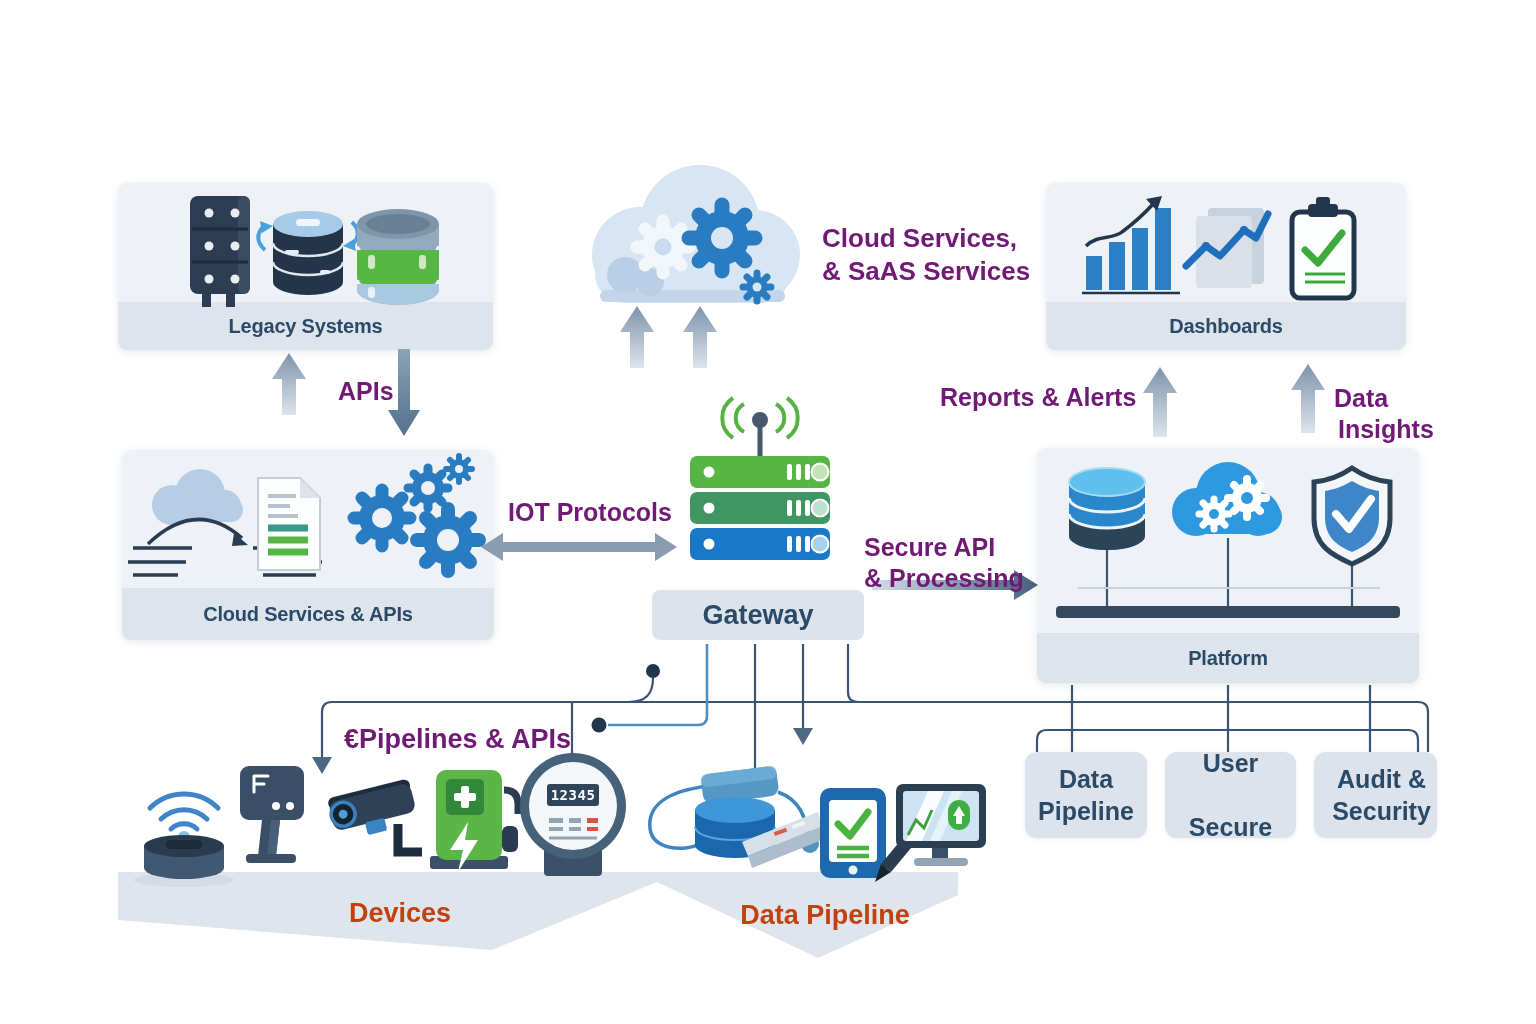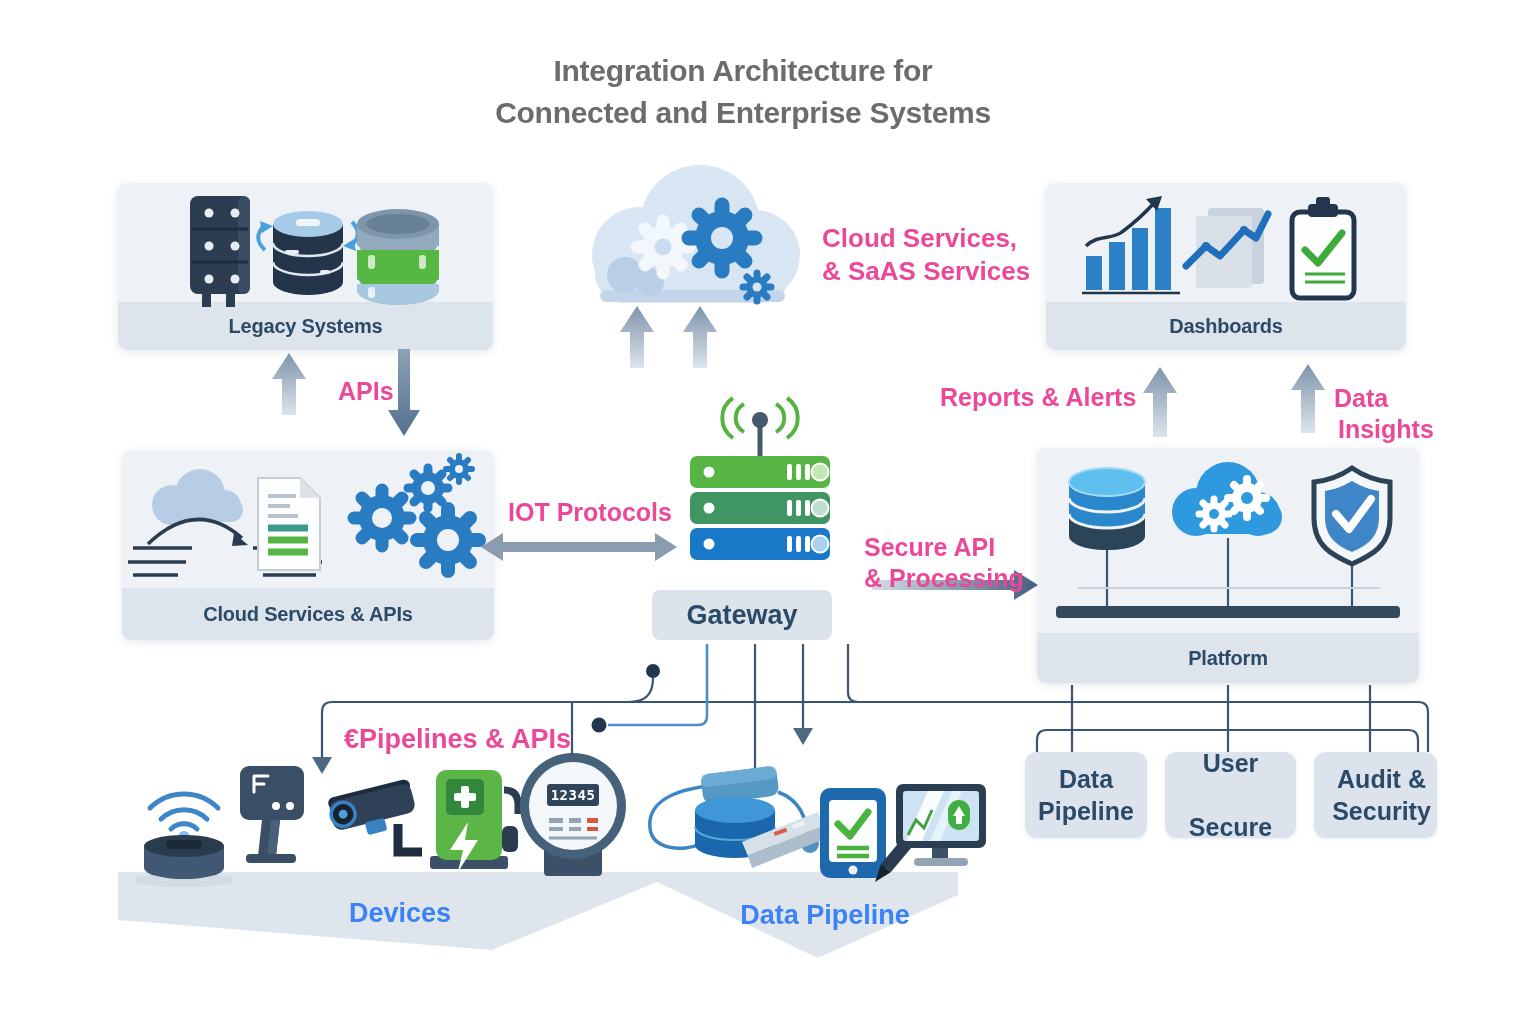--- a/index.html
+++ b/index.html
@@ -17,42 +17,38 @@
     border-radius:0 0 9px 9px; display:flex; align-items:center; justify-content:center;
     color:#2b4a68; font-weight:700; font-size:20px; letter-spacing:-0.2px;
   }
   .pill {
     position:absolute; background:#dce3ec; border-radius:12px; z-index:1;
     display:flex; flex-direction:column; align-items:center; justify-content:center;
     color:#2b4a68; font-weight:700; font-size:25px; line-height:32px;
     box-shadow:0 1px 4px rgba(90,110,140,.12);
   }
   .gwbox {
-    position:absolute; left:652px; top:590px; width:180px; height:50px;
+    position:absolute; left:652px; top:590px; width:212px; height:50px;
     background:#dde3eb; border-radius:8px; z-index:1;
     display:flex; align-items:center; justify-content:center;
     color:#2b4a68; font-weight:700; font-size:27px;
   }
-  .flabel { position:absolute; z-index:3; color:#ec4899; font-weight:700; }
+  .flabel { position:absolute; z-index:3; color:#701a75; font-weight:700; }
   .title {
     position:absolute; left:398px; top:50px; width:690px; text-align:center; z-index:3;
     color:#6a6d70; font-weight:700; font-size:30px; line-height:42px; letter-spacing:-0.3px;
   }
   svg.layer { position:absolute; left:0; top:0; z-index:2; }
-  .bandlabel { position:absolute; z-index:3; color:#3b82f6; font-weight:700; font-size:27px; }
+  .bandlabel { position:absolute; z-index:3; color:#c2410c; font-weight:700; font-size:27px; }
 </style>
 </head>
 <body>
 
 <div id="canvas">
 
-  <div class="title">
-    <div>Integration Architecture for</div>
-    <div>Connected and Enterprise Systems</div>
-  </div>
 
   <div class="panel" style="left:118px; top:183px; width:375px; height:167px;">
     <div class="strip" style="height:48px;">Legacy Systems</div>
   </div>
 
   <div class="panel" style="left:1046px; top:183px; width:360px; height:167px;">
     <div class="strip" style="height:48px;">Dashboards</div>
   </div>
 
   <div class="panel" style="left:122px; top:450px; width:372px; height:190px;">

